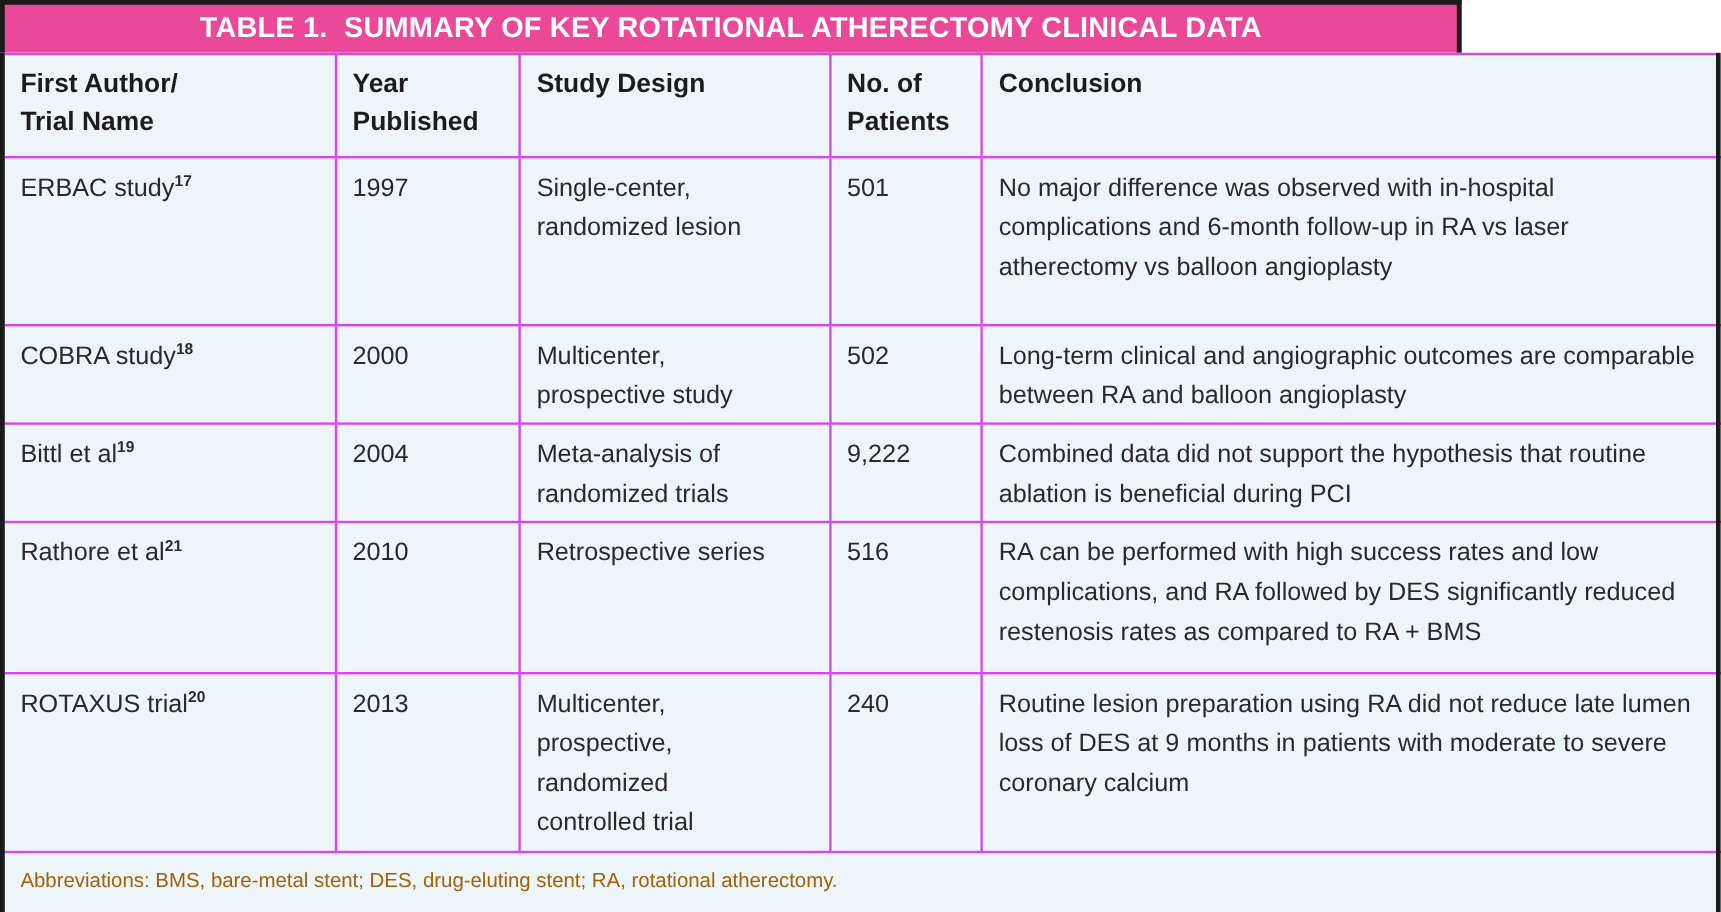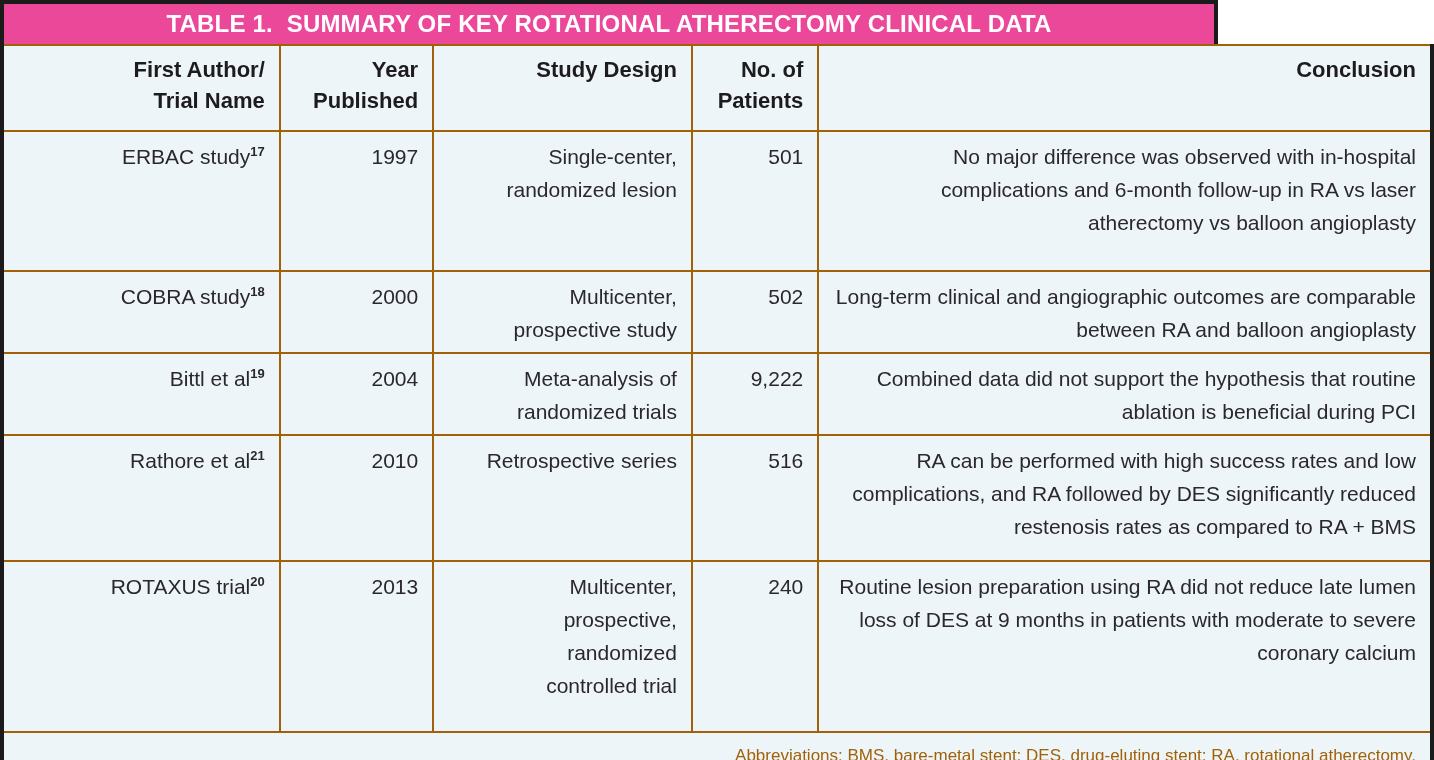--- a/index.html
+++ b/index.html
@@ -38,24 +38,24 @@
     border: 4px solid #1b1b1b;
     border-top: 2px solid #1b1b1b;
     background: #eef5f9;
   }
   col.c1 { width: 277px; }
   col.c2 { width: 153px; }
   col.c3 { width: 258px; }
   col.c4 { width: 126px; }
   col.c5 { width: 612px; }
   th, td {
-    border: 2px solid #a16207;
+    border: 2px solid #d946ef;
     background: #eef5f9;
     vertical-align: top;
-    text-align: right;
+    text-align: left;
     padding: 8px 14px 6px 13px;
     color: #2a282c;
   }
   th {
     font-size: 22px;
     font-weight: bold;
     line-height: 31px;
     white-space: pre-line;
     color: #1d1b1e;
   }
@@ -70,21 +70,21 @@
     font-weight: bold;
     line-height: 0;
     vertical-align: super;
     letter-spacing: 0;
   }
   tr.hdr      { height: 86px; }
   tr.r0       { height: 140px; }
   tr.r1       { height: 82px; }
   tr.r2       { height: 82px; }
   tr.r3       { height: 126px; }
-  tr.r4       { height: 171px; }
+  tr.r4       { height: 149px; }
   tr.footrow  { height: 56px; }
   td.footnote {
     font-size: 17px;
     line-height: 22px;
     padding-top: 12px;
     color: #a16207;
   }
 </style>
 </head>
 <body>

